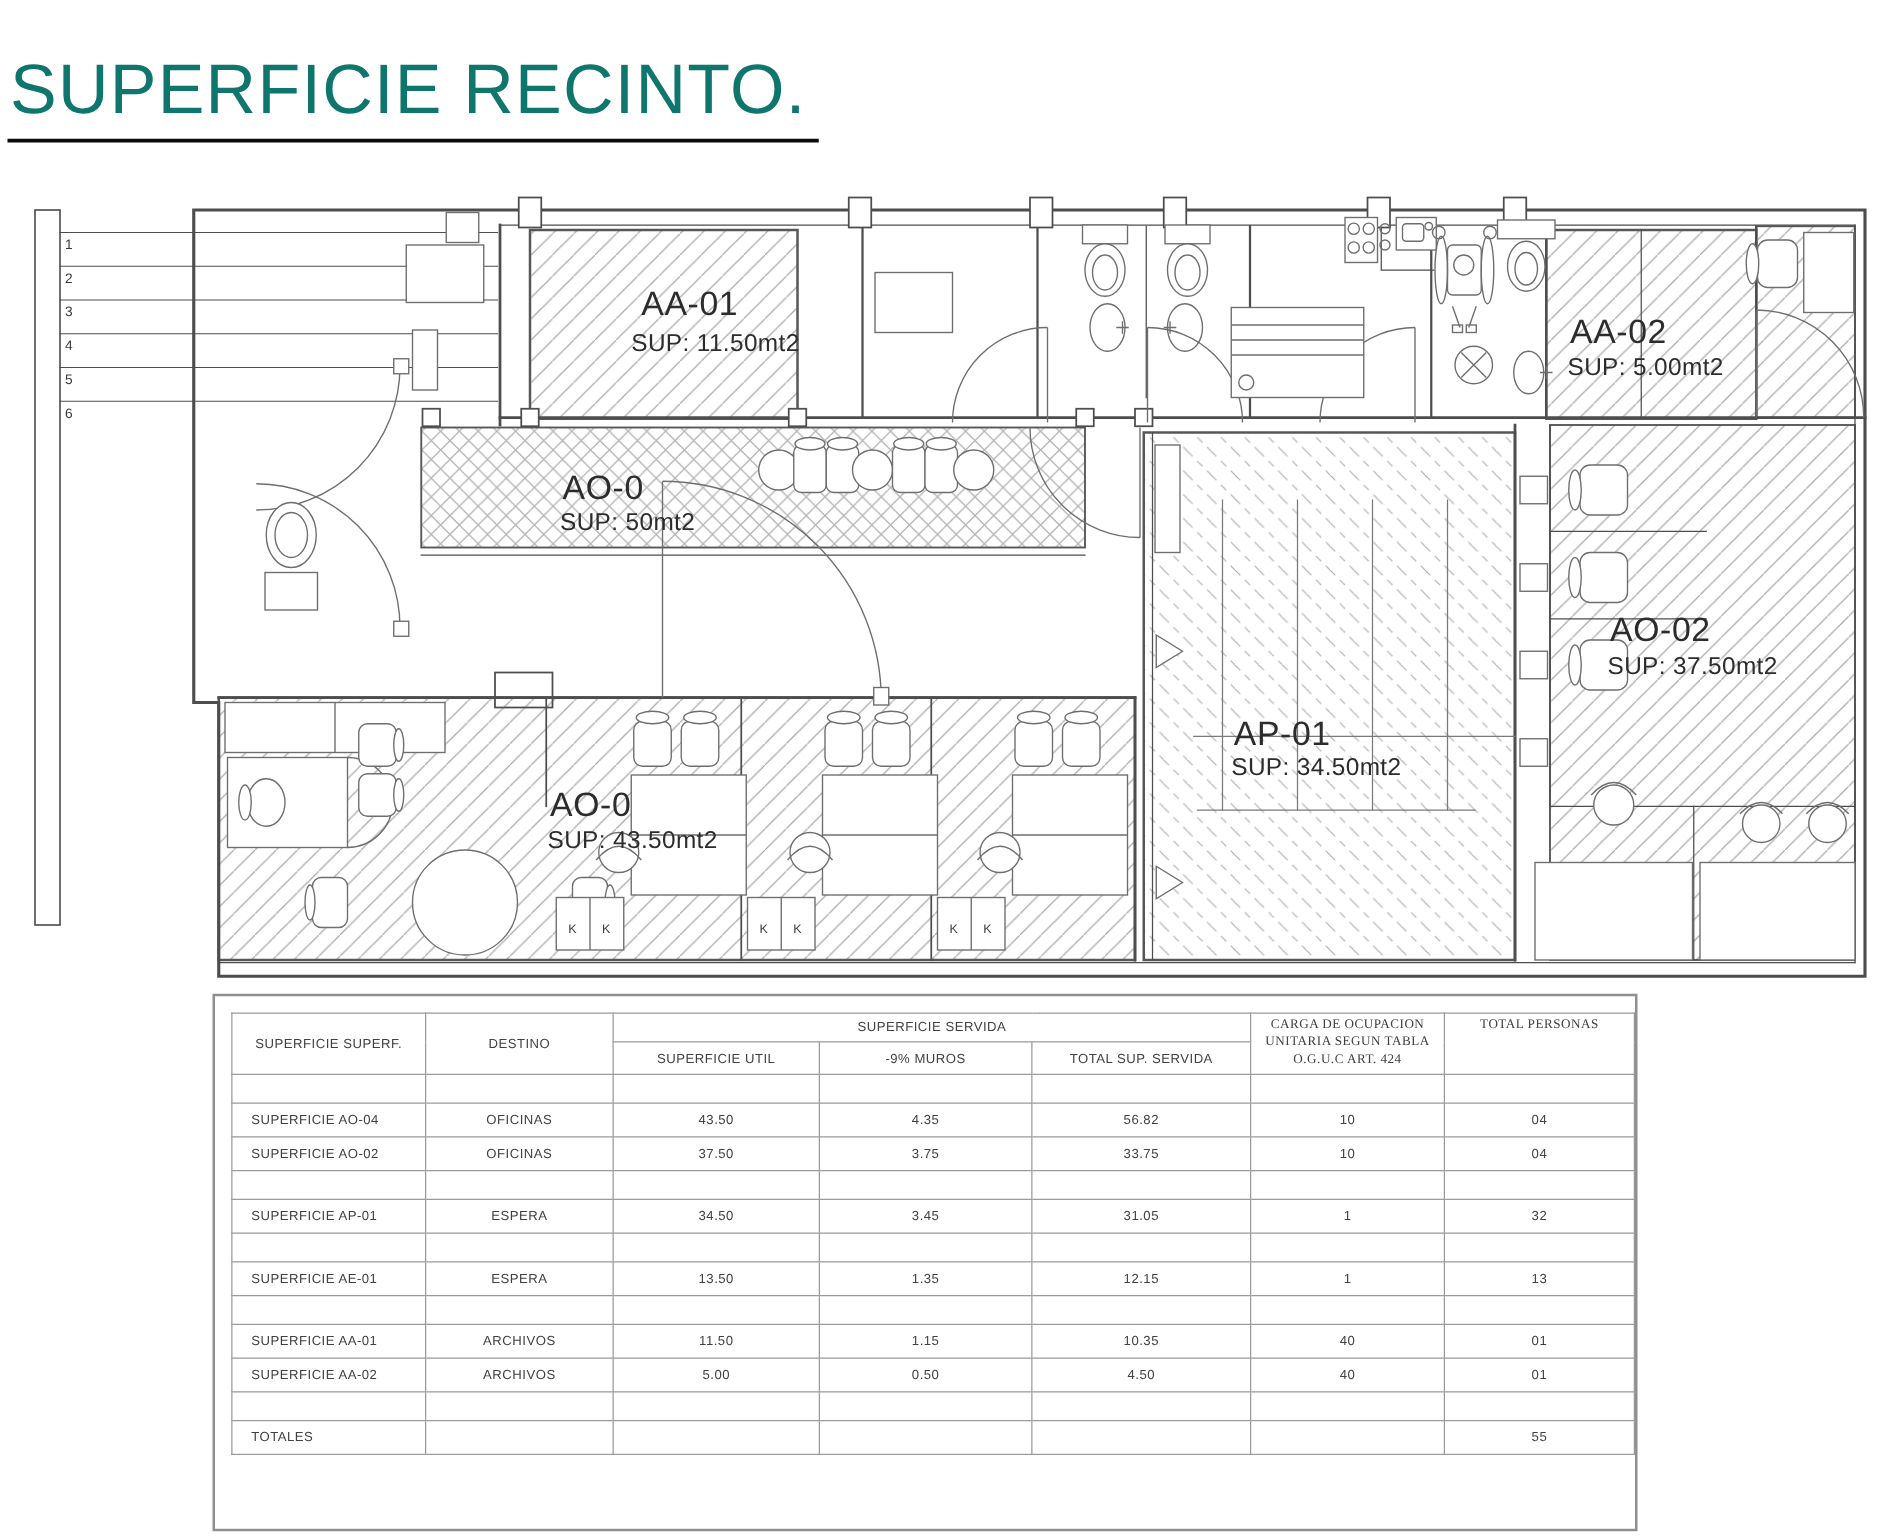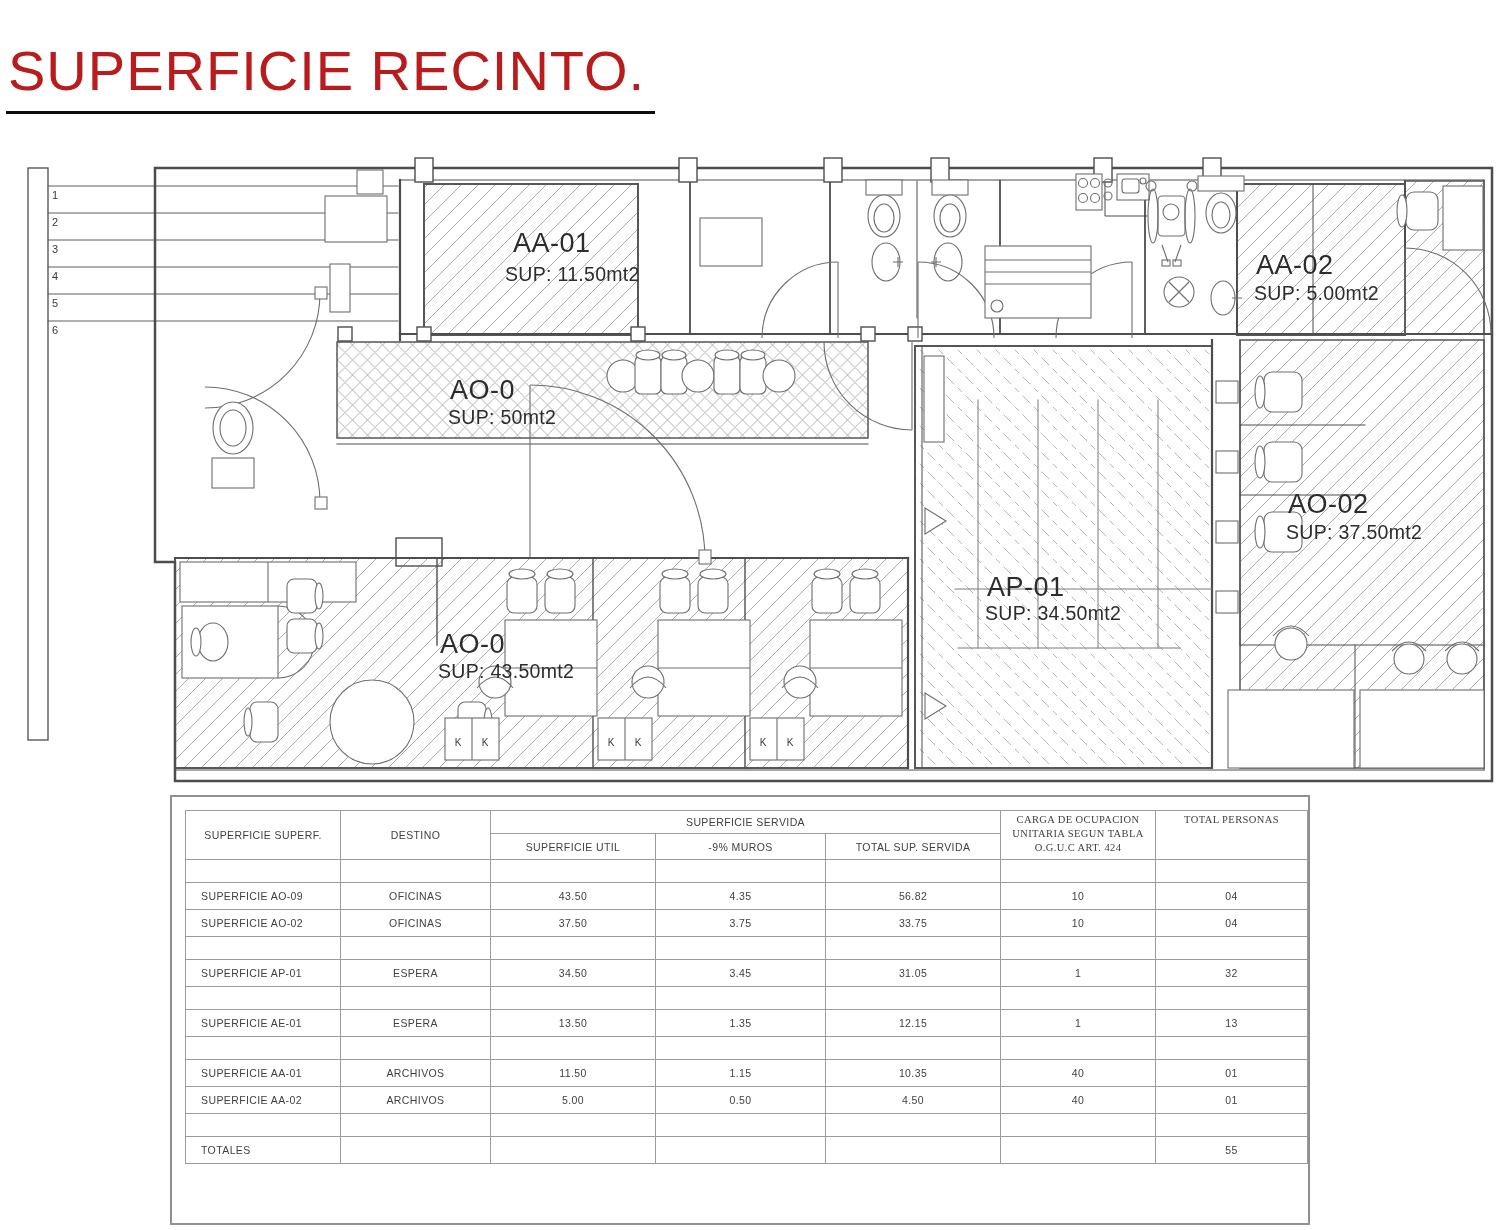--- a/index.html
+++ b/index.html
@@ -8,21 +8,21 @@
     width:1508px;height:1230px;
     background:#ffffff;
     font-family:"Liberation Sans", sans-serif;
     overflow:hidden;
     color:#2e2e2e;
   }
   
   .main-title{
     position:absolute;left:6px;top:38px;
     font-size:56px;font-weight:400;letter-spacing:1px;
-    color:#b91c1c;
+    color:#0f766e;
     border-bottom:3px solid #0b0b0b;
     padding:0 10px 8px 2px;
     display:inline-block;
     white-space:nowrap;
   }
   
   .plan-wrap{position:absolute;left:0;top:140px;width:1508px;height:660px;}
   svg text{font-family:"Liberation Sans", sans-serif;}
   .room-name{font-size:27px;fill:#2c2c2c;letter-spacing:0.5px;}
   .room-sup{font-size:19.5px;fill:#2c2c2c;letter-spacing:0.3px;}
@@ -444,21 +444,21 @@
         <tr class="r-blank">
           <td></td>
           <td></td>
           <td></td>
           <td></td>
           <td></td>
           <td></td>
           <td></td>
         </tr>
         <tr class="r-data">
-          <td>SUPERFICIE AO-09</td>
+          <td>SUPERFICIE AO-04</td>
           <td>OFICINAS</td>
           <td>43.50</td>
           <td>4.35</td>
           <td>56.82</td>
           <td>10</td>
           <td>04</td>
         </tr>
         <tr class="r-data">
           <td>SUPERFICIE AO-02</td>
           <td>OFICINAS</td>

